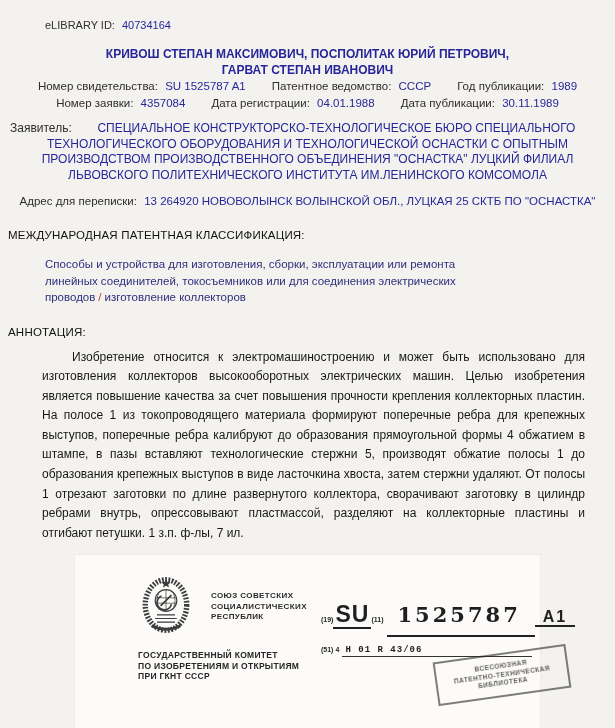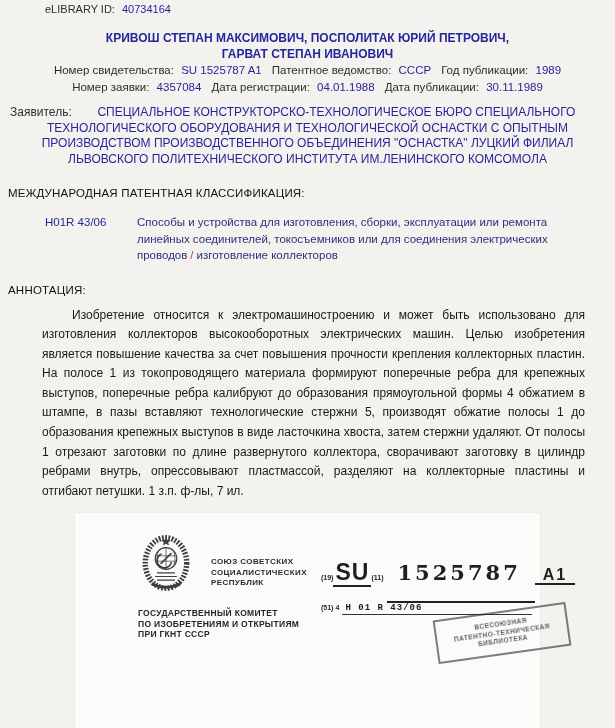--- a/index.html
+++ b/index.html
@@ -4,32 +4,32 @@
 <style>
   html,body{margin:0;padding:0;width:615px;height:728px;overflow:hidden;}
   body{
     background:#f3f2ef;
     font-family:"Liberation Sans","DejaVu Sans",sans-serif;
     color:#1c1c1c;
     -webkit-font-smoothing:antialiased;
   }
   .lbl{color:#2e2e2e;}
   .val{color:#26269a;margin-left:4px;}
-  .id-line{padding:2px 0 0 45px;font-size:11px;line-height:14px;}
+  .id-line{padding:18px 0 0 45px;font-size:11px;line-height:14px;}
   .id-line .val{color:#26269a;}
   .paper-title{
     margin-top:16px;text-align:center;
     font-size:13.5px;font-weight:bold;color:#d2574f;letter-spacing:.2px;
   }
   .authors{
     margin:14px auto 0;max-width:430px;text-align:center;
     font-size:12px;font-weight:bold;color:#26269a;line-height:16px;
   }
   .meta-type{margin-top:25px;text-align:center;font-size:11.5px;line-height:17px;}
-  .meta-row{display:flex;justify-content:center;gap:10px;font-size:11.5px;line-height:17px;}
+  .meta-row{display:flex;justify-content:center;gap:26px;font-size:11.5px;line-height:17px;}
   .pair{white-space:nowrap;}
   .applicant{
     margin:9px 18px 0;text-align:center;font-size:12px;line-height:15.5px;
   }
   .applicant .lbl{float:left;margin-left:-8px;}
   .applicant .val{text-transform:uppercase;}
   .address{margin-top:11px;text-align:center;font-size:11.5px;line-height:15px;}
   .section-heading{
     margin:19px 0 0 8px;font-size:11.5px;color:#111;letter-spacing:.2px;line-height:14px;
   }
@@ -43,33 +43,33 @@
   }
   
   .scan{
     position:relative;margin:12px 0 0 75px;width:465px;height:220px;
     background:#fcfbf9;box-shadow:0 0 0 1px rgba(0,0,0,0.02);
     color:#1f1f1f;
   }
   .scan *{position:absolute;}
   .emblem{left:64px;top:20px;width:54px;height:60px;}
   .union-name{
-    left:136px;top:44px;width:120px;
+    left:136px;top:36px;width:120px;
     font-size:8px;font-weight:bold;line-height:10.5px;letter-spacing:.4px;
     white-space:pre-line;color:#2b2b2b;
   }
   .su-line{left:246px;top:46px;width:215px;white-space:nowrap;}
   .tiny-num{font-size:7px;font-weight:bold;position:static;}
   .su-code{
     position:static;font-size:23px;font-weight:bold;letter-spacing:1px;
     border-bottom:2.5px solid #222;padding:0 2px;
   }
   .doc-number{
     position:static;font-family:"DejaVu Serif",serif;font-size:21px;font-weight:bold;
-    letter-spacing:3px;border-bottom:2.5px solid #222;padding:0 14px 16px 10px;margin-left:4px;
+    letter-spacing:3px;border-bottom:2.5px solid #222;padding:0 14px 8px 10px;margin-left:4px;
   }
   .doc-kind{position:static;font-size:16px;font-weight:bold;letter-spacing:2px;
     border-bottom:2.5px solid #222;padding:0 8px;}
   .ipc-scan-line{left:246px;top:90px;white-space:nowrap;font-size:8px;}
   .ipc-scan-label{position:static;font-size:7px;font-weight:bold;}
   .ipc-scan-value{
     position:static;font-family:"Liberation Mono","DejaVu Sans Mono",monospace;
     font-size:9px;font-weight:bold;border-bottom:1px solid #333;
     padding:0 110px 1px 4px;letter-spacing:1px;
   }
@@ -129,25 +129,28 @@
       <span class="lbl">Дата публикации:</span>
       <span class="val">30.11.1989</span>
     </span>
   </div>
 
   <div class="applicant">
     <span class="lbl">Заявитель:</span>
     <span class="val">СПЕЦИАЛЬНОЕ КОНСТРУКТОРСКО-ТЕХНОЛОГИЧЕСКОЕ БЮРО СПЕЦИАЛЬНОГО ТЕХНОЛОГИЧЕСКОГО ОБОРУДОВАНИЯ И ТЕХНОЛОГИЧЕСКОЙ ОСНАСТКИ С ОПЫТНЫМ ПРОИЗВОДСТВОМ ПРОИЗВОДСТВЕННОГО ОБЪЕДИНЕНИЯ "ОСНАСТКА" ЛУЦКИЙ ФИЛИАЛ ЛЬВОВСКОГО ПОЛИТЕХНИЧЕСКОГО ИНСТИТУТА ИМ.ЛЕНИНСКОГО КОМСОМОЛА</span>
   </div>
 
+  <div class="address">
+    <span class="lbl">Адрес для переписки:</span>
+    <span class="val">13 264920 НОВОВОЛЫНСК ВОЛЫНСКОЙ ОБЛ., ЛУЦКАЯ 25 СКТБ ПО "ОСНАСТКА"</span>
+  </div>
 
   <div class="section-heading">МЕЖДУНАРОДНАЯ ПАТЕНТНАЯ КЛАССИФИКАЦИЯ:</div>
 
   <div class="ipc-row">
-    <span class="ipc-code">H01R 43/06</span>
     <span class="ipc-desc"><span>Способы и устройства для изготовления, сборки, эксплуатации или ремонта линейных соединителей, токосъемников или для соединения электрических проводов</span><span class="ipc-sep">/</span><span>изготовление коллекторов</span></span>
   </div>
 
   <div class="section-heading">АННОТАЦИЯ:</div>
 
   <div class="abstract">Изобретение относится к электромашиностроению и может быть использовано для изготовления коллекторов высокооборотных электрических машин. Целью изобретения является повышение качества за счет повышения прочности крепления коллекторных пластин. На полосе 1 из токопроводящего материала формируют поперечные ребра для крепежных выступов, поперечные ребра калибруют до образования прямоугольной формы 4 обжатием в штампе, в пазы вставляют технологические стержни 5, производят обжатие полосы 1 до образования крепежных выступов в виде ласточкина хвоста, затем стержни удаляют. От полосы 1 отрезают заготовки по длине развернутого коллектора, сворачивают заготовку в цилиндр ребрами внутрь, опрессовывают пластмассой, разделяют на коллекторные пластины и отгибают петушки. 1 з.п. ф-лы, 7 ил.</div>
 
   <div class="scan">
 
     <svg class="emblem" viewBox="0 0 60 66" xmlns="http://www.w3.org/2000/svg" fill="none" stroke="#3d3d3d">

